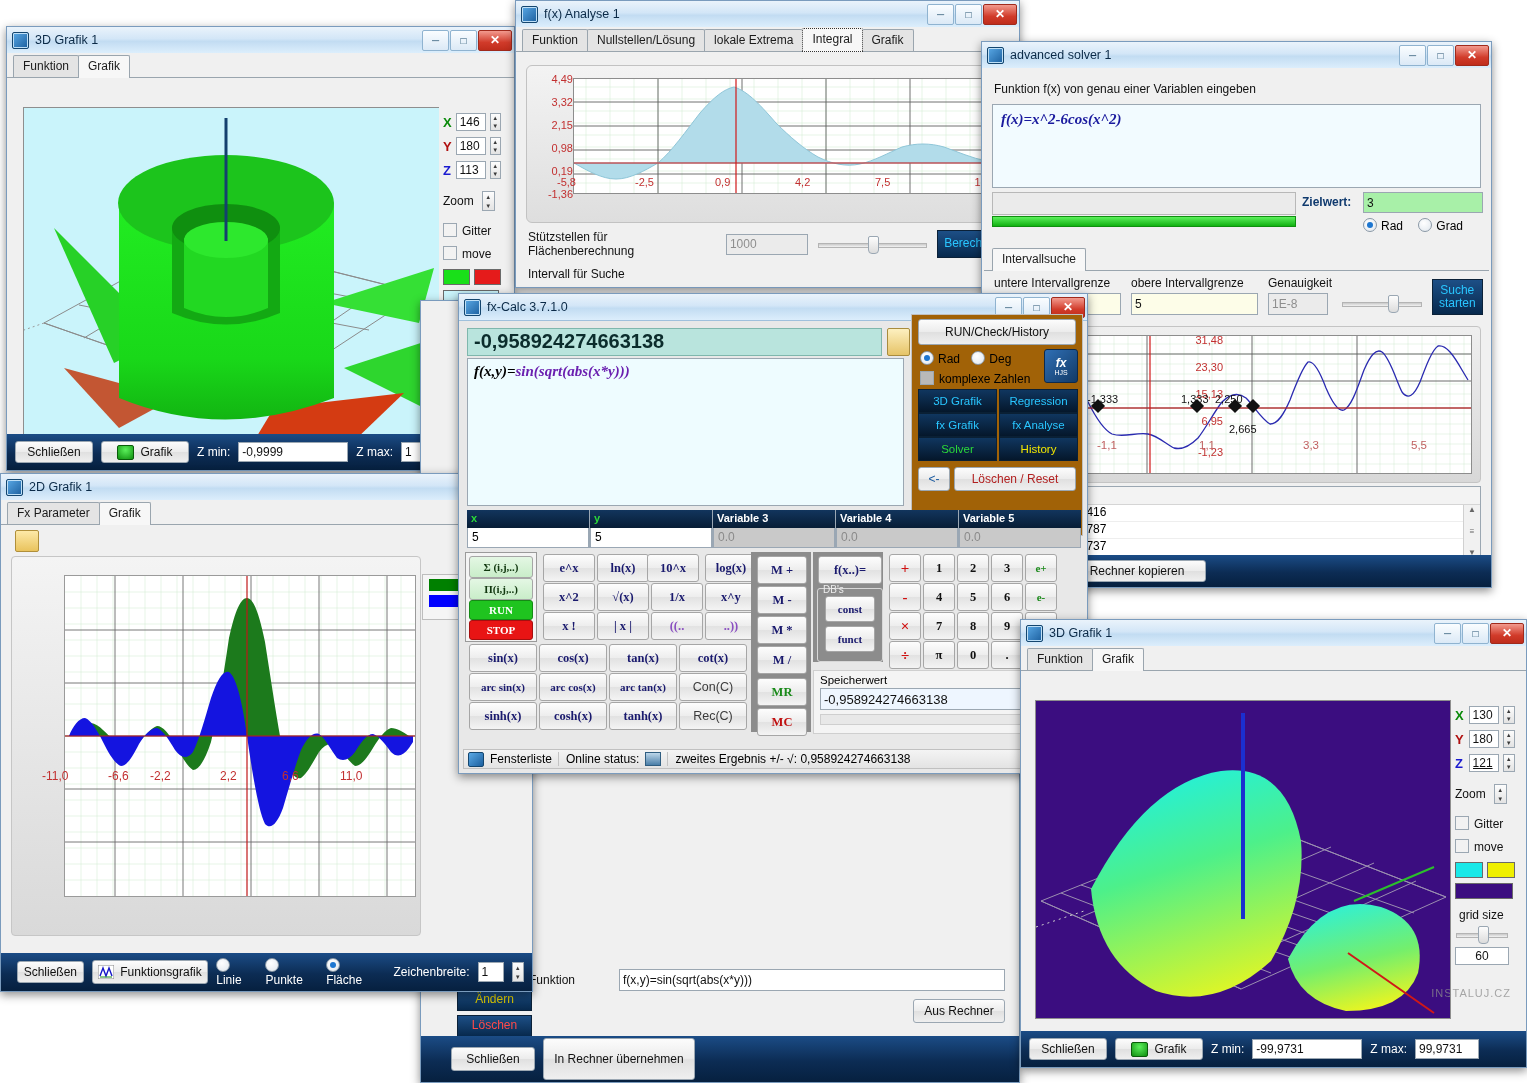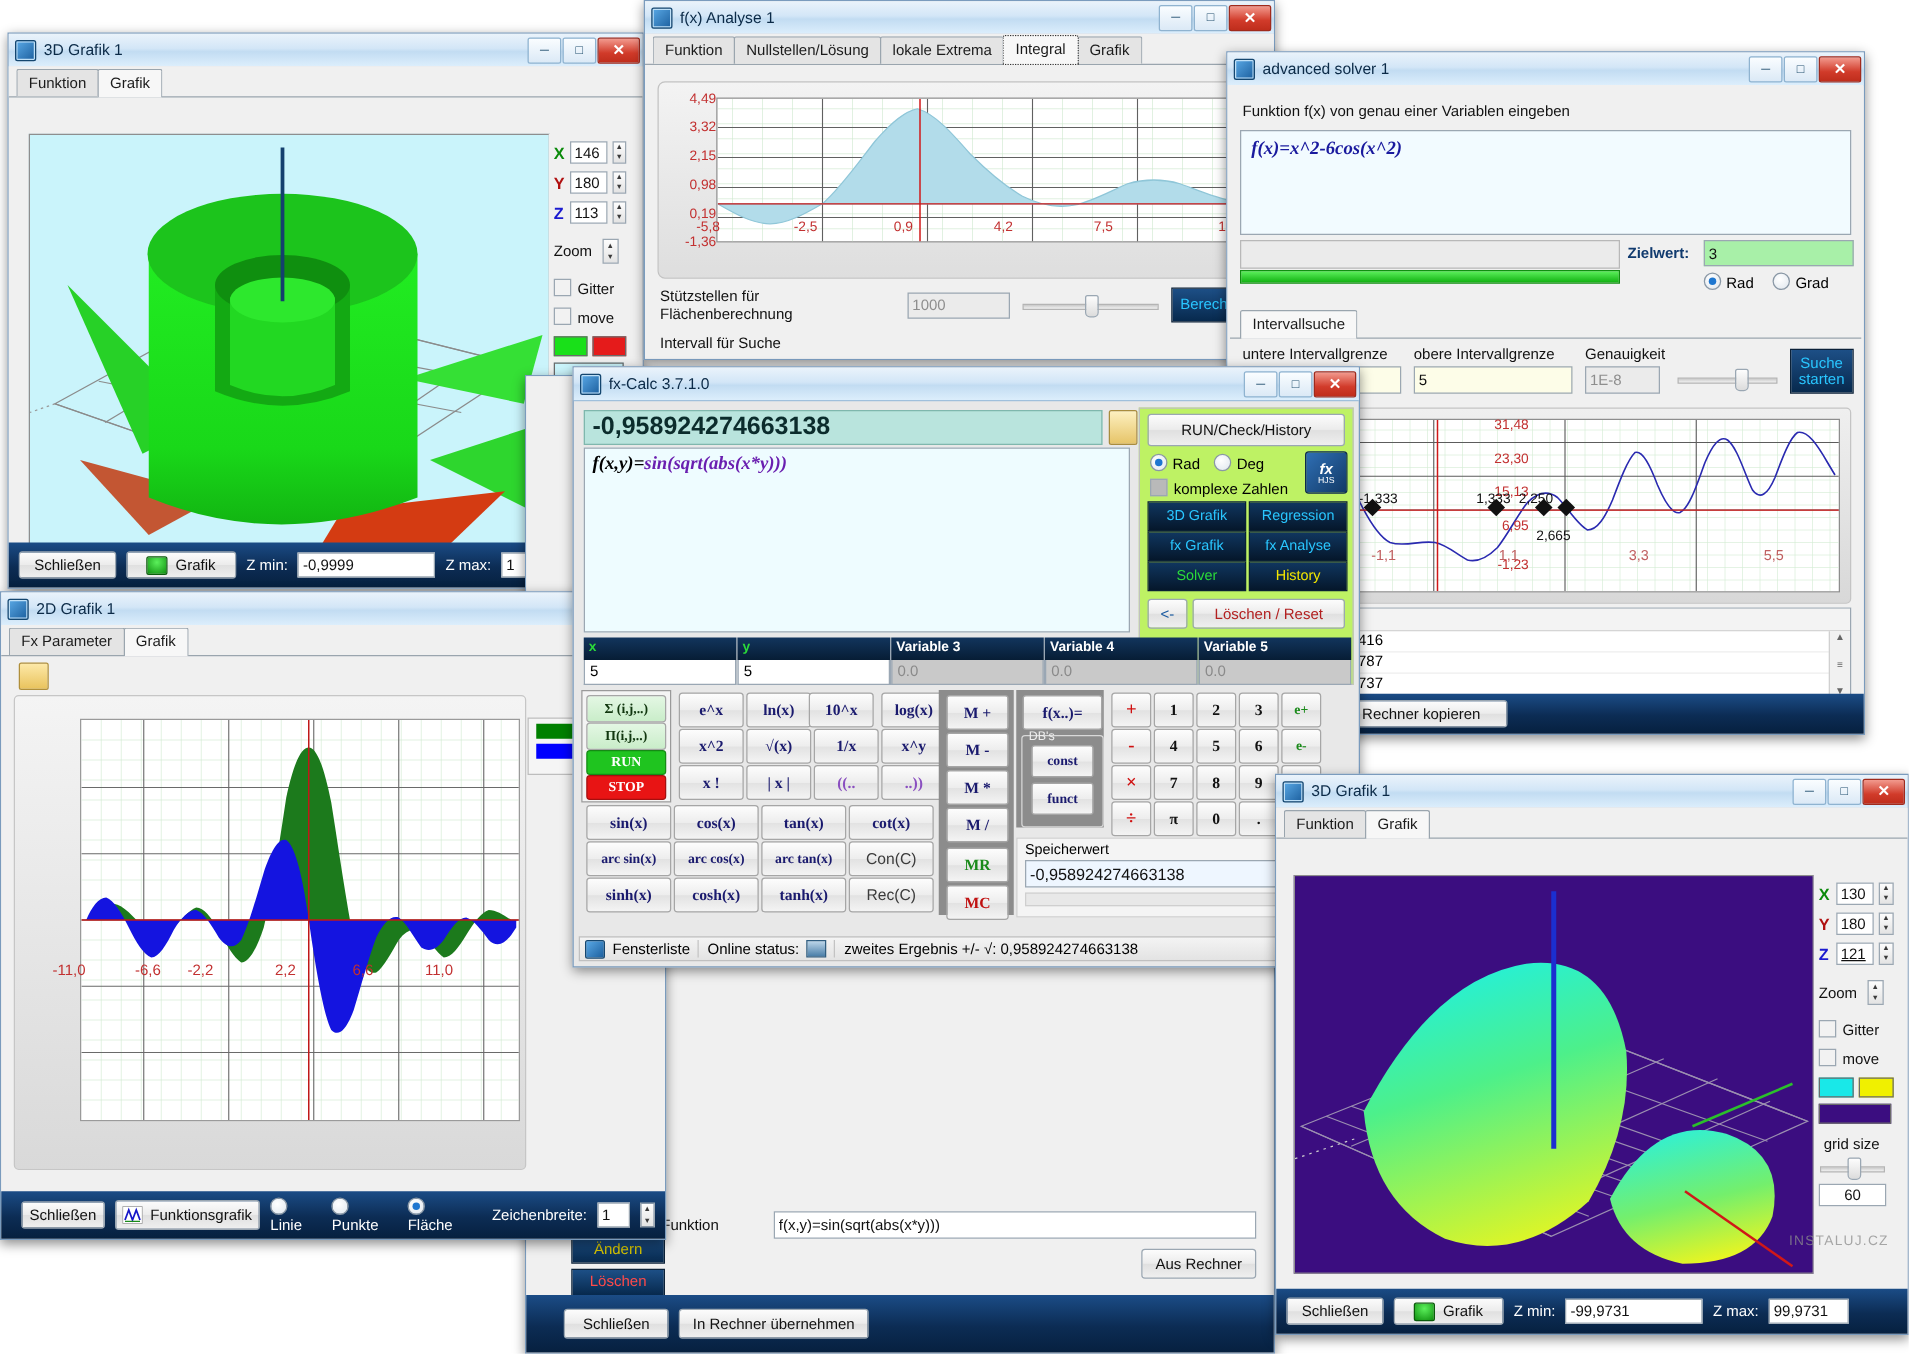--- a/index.html
+++ b/index.html
@@ -117,21 +117,21 @@
   .vcell{height:20px;background:#fff;border:1px solid #9aa7b4;border-top:none;
        font-size:12px;padding:2px 4px;box-sizing:border-box;}
   .vcell.dis{background:#c9c9c9;color:#8a8a8a;}
   .kb{position:absolute;left:6px;top:258px;right:4px;height:180px;}
   .kbtn{position:absolute;border:1px solid #a6a6a6;border-radius:3px;
         background:linear-gradient(180deg,#fdfdfd,#ededed 50%,#e2e2e2 52%,#f4f4f4);
         display:flex;align-items:center;justify-content:center;
         font-family:"Liberation Serif",serif;font-weight:bold;font-size:12.5px;color:#1a1a6e;}
   .kbtn.sml{font-size:11px;}
   .kbtn.gray{color:#3b3b3b;font-family:Liberation Sans, sans-serif;font-weight:normal;}
-  .rightpanel{position:absolute;left:452px;top:32px;width:170px;height:220px;background:#bef264;
+  .rightpanel{position:absolute;left:452px;top:20px;width:170px;height:220px;background:#a16207;
         border:1px solid #c0c0c0;}
   .gbtn{position:absolute;background:linear-gradient(180deg,#10365f,#05172b);
         border:1px solid #0a2035;display:flex;align-items:center;justify-content:center;font-size:11.5px;}
 
   .calcstatus{position:absolute;left:4px;right:4px;bottom:4px;height:20px;
         background:linear-gradient(180deg,#f4f4f4,#e3e3e3);border:1px solid #c0c0c0;
         display:flex;align-items:center;gap:6px;font-size:12px;padding:0 4px;box-sizing:border-box;}
 
   
   #w3d2{left:1020px;top:619px;width:507px;height:449px;}
@@ -526,21 +526,21 @@
         <span class="lbl" style="width:80px">Funktion</span>
         <input class="fld" style="flex: 1 1 0%; height: 22px;" value="f(x,y)=sin(sqrt(abs(x*y)))">
       </div>
       <div style="display:flex;justify-content:flex-end;margin-top:8px">
         <div class="btn" style="width:92px;height:24px">Aus Rechner</div>
       </div>
     </div>
 
     <div class="statusbar" style="height:46px">
       <div class="btn" style="width:84px;height:24px;margin-left:22px">Schließen</div>
-      <div class="btn" style="width:152px;height:24px">In Rechner übernehmen</div>
+      <div class="btn" style="width:152px;height:42px">In Rechner übernehmen</div>
     </div>
   </div>
 </div>
 
 <div class="win" id="w2d">
   <div class="tbar">
     <div class="ico"></div>
     <div class="ttl">2D Grafik 1</div>
     <div class="btns">
       <div class="b">─</div>

